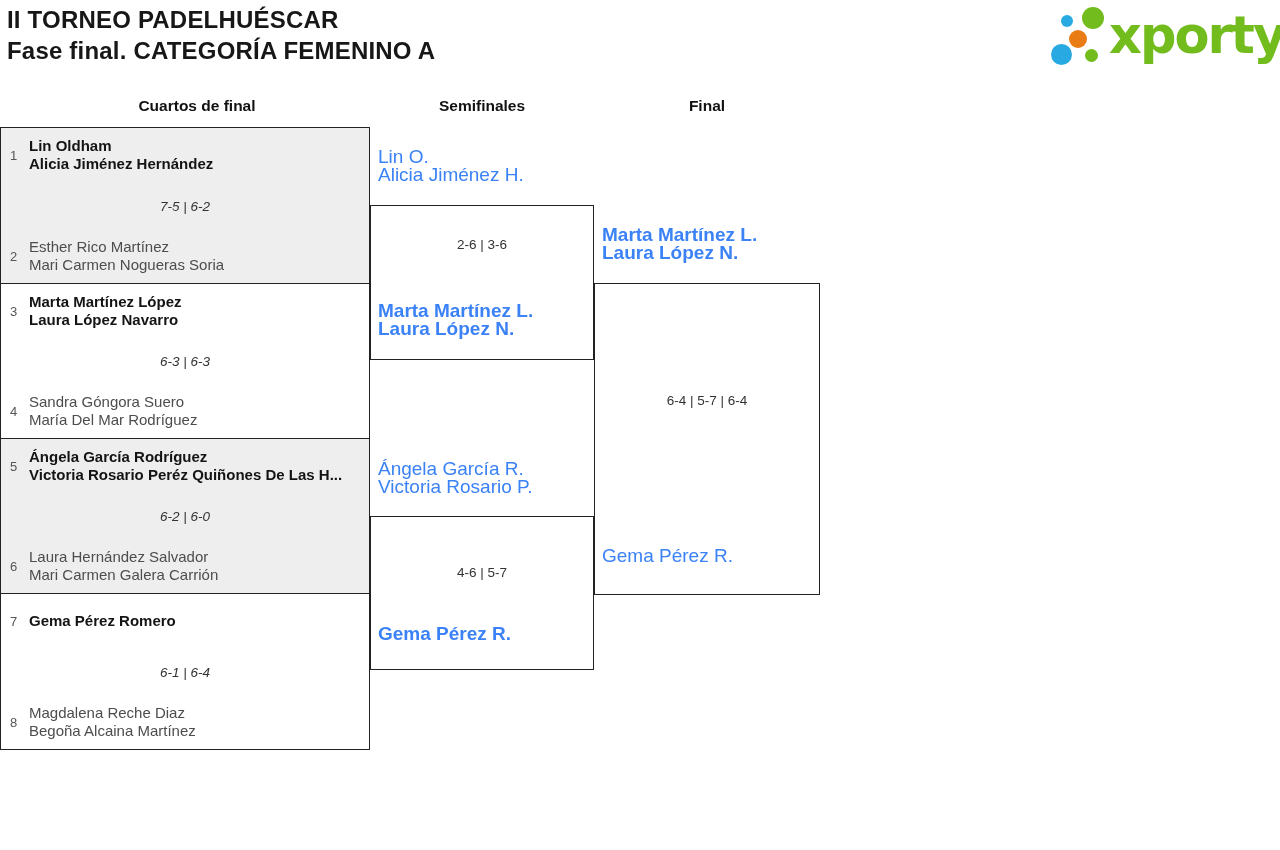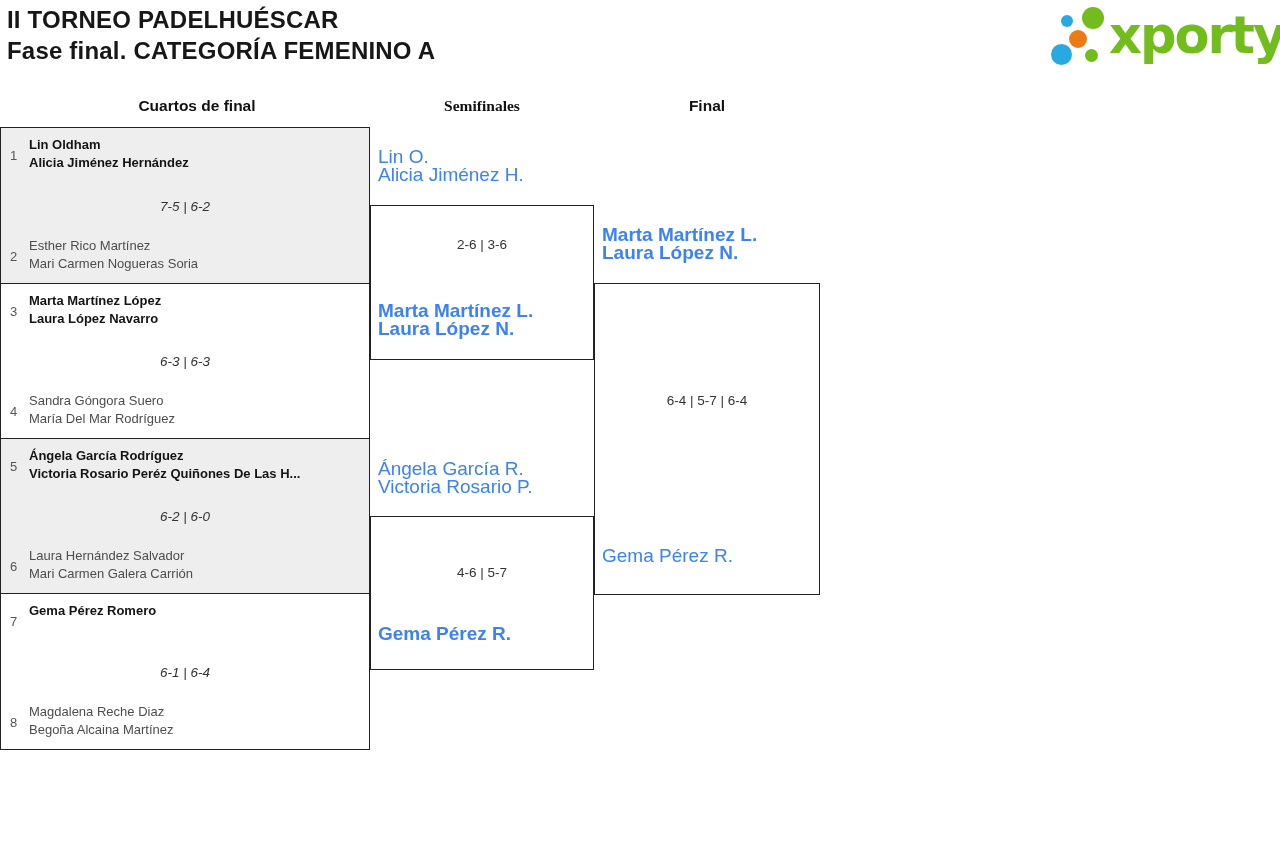--- a/index.html
+++ b/index.html
@@ -20,33 +20,33 @@
   .dot-orange    { left:21px; top:26px; width:18px; height:18px; }
   .dot-blue-lg   { left:3px;  top:40px; width:21px; height:21px; }
   .dot-green-sm  { left:37px; top:45px; width:13px; height:13px; }
   .wordmark { position:absolute; left:61px; top:2px; font-size:51px; font-weight:800;
               letter-spacing:-2px; font-family:"DejaVu Sans", sans-serif; }
 
   
   .round-header { position:absolute; top:97px; font-size:15.5px; font-weight:700;
                   color:#111; text-align:center; }
   .rh-qf { left:0;     width:370px;padding-left:12px; }
-  .rh-sf { left:370px; width:224px;font-family:Liberation Serif, serif; }
+  .rh-sf { left:370px; width:224px; }
   .rh-f  { left:594px; width:226px; }
 
   
   .qf-box { position:absolute; left:0; width:370px; border:1px solid #222;
             box-sizing:border-box; background:#ffffff; }
   .qf-box.shaded { background:#eeeeee; }
   .seed { position:absolute; left:9px; width:16px; color:#555; font-size:13px;
           display:flex; align-items:center; }
   .seed.pos-top    { top:8px;    height:38px; }
   .seed.pos-bottom { bottom:8px; height:38px; }
-  .team { position:absolute; left:28px; right:6px; font-size:13px; line-height:18px;
-          color:#4d4d4d; display:flex; flex-direction:column; 
+  .team { position:absolute; left:28px; right:6px; font-size:15px; line-height:18px;
+          color:#4d4d4d; display:flex; flex-direction:column; justify-content:center;
           white-space:nowrap; overflow:hidden; }
   .team.pos-top    { top:8px;    height:38px; }
   .team.pos-bottom { bottom:8px; height:38px; }
   .winner { color:#141414; font-weight:700; }
   .qf-score { position:absolute; left:0; width:100%; top:50%; transform:translateY(-50%);
               text-align:center; font-size:13.5px; color:#333;font-style:italic; }
 
   
   .rect { position:absolute; border:1px solid #222; box-sizing:border-box; }
   .rect-sf1   { left:370px; top:205px; width:224px; height:155px; }

